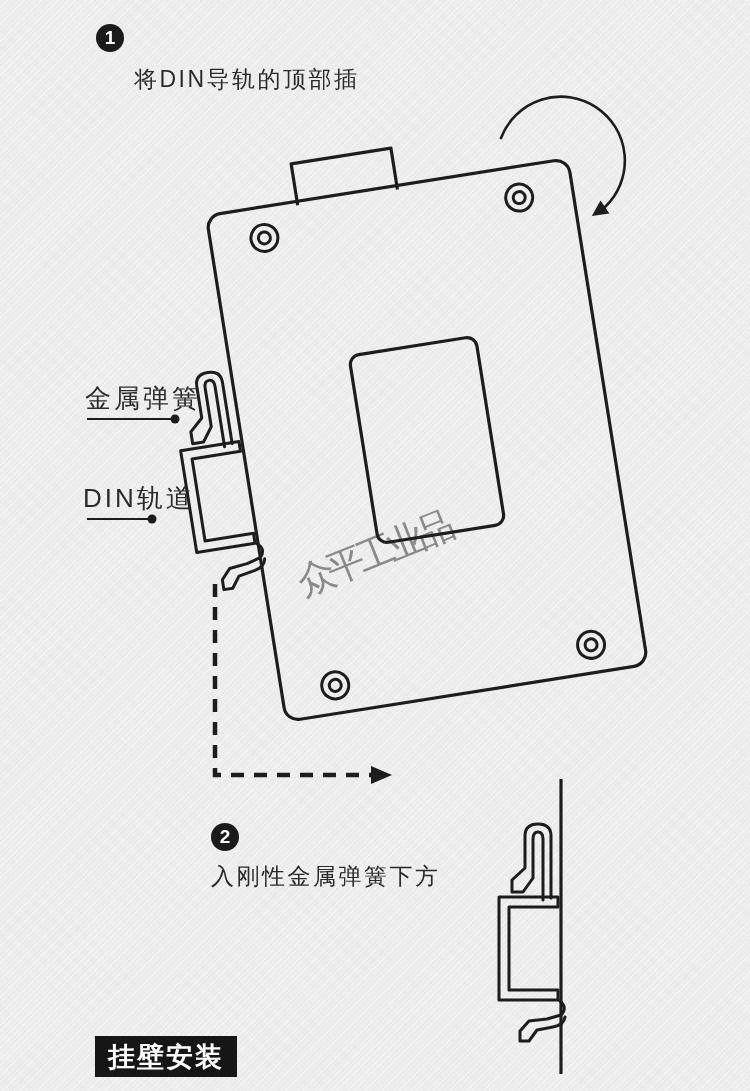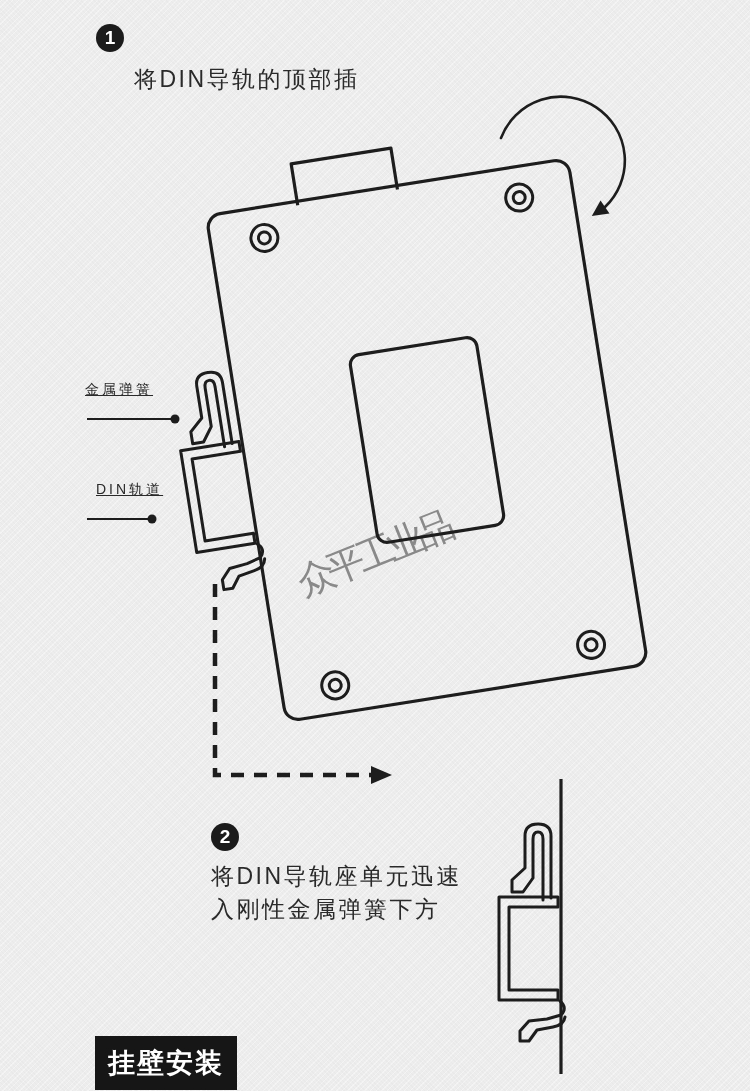--- a/index.html
+++ b/index.html
@@ -20,33 +20,33 @@
     background:#1b1b1b; color:#ffffff;
     display:flex; align-items:center; justify-content:center;
     font-size:19px; font-weight:bold;
   }
   .step-lines { margin-top:9px; font-size:23px; letter-spacing:2.5px; color:#2a2a2a; }
   .step1 .step-lines .ln { line-height:37px;margin-left:38px; }
   .step2 .step-lines .ln { line-height:33px; }
 
   .callout {
     position:absolute; z-index:3;
-    font-size:14px; letter-spacing:3px; color:#2a2a2a; white-space:nowrap;text-decoration:underline;
+    font-size:26px; letter-spacing:3px; color:#2a2a2a; white-space:nowrap;
   }
 
   .watermark {
     position:absolute; left:299px; top:559px; z-index:1;
     font-size:38px; letter-spacing:-6px; color:#7f7f7f; opacity:0.9;
     transform:rotate(-22deg); transform-origin:left center;
     white-space:nowrap;
   }
 
   .footer-tag {
     position:absolute; left:95px; top:1036px; z-index:3;
-    min-width:138px; height:54px; box-sizing:border-box;
+    min-width:138px; height:41px; box-sizing:border-box;
     background:#161616; color:#ffffff;
     display:inline-flex; align-items:center; justify-content:center;
     padding:0 13px; font-size:27px; font-weight:bold; letter-spacing:2px;
     white-space:nowrap;
   }
 </style>
 </head>
 <body>
 
 <div class="stage">
@@ -119,25 +119,24 @@
   </svg>
 
   <div class="step step1" style="left:96px; top:24px;">
     <div class="badge">1</div>
     <div class="step-lines">
       <div class="ln">将DIN导轨的顶部插</div>
     </div>
   </div>
 
   <div class="callout" style="left:85px; top:381px;">金属弹簧</div>
-  <div class="callout" style="left:96px; top:481px;">DIN轨道</div>
+  <div class="callout" style="left:83px; top:481px;">DIN轨道</div>
 
   <div class="step step2" style="left:211px; top:823px;">
     <div class="badge">2</div>
     <div class="step-lines">
-      <div class="ln">将DIN导轨座单元迅速</div>
       <div class="ln">入刚性金属弹簧下方</div>
     </div>
   </div>
 
   <div class="footer-tag">挂壁安装</div>
 
 </div>
 
 </body></html>

